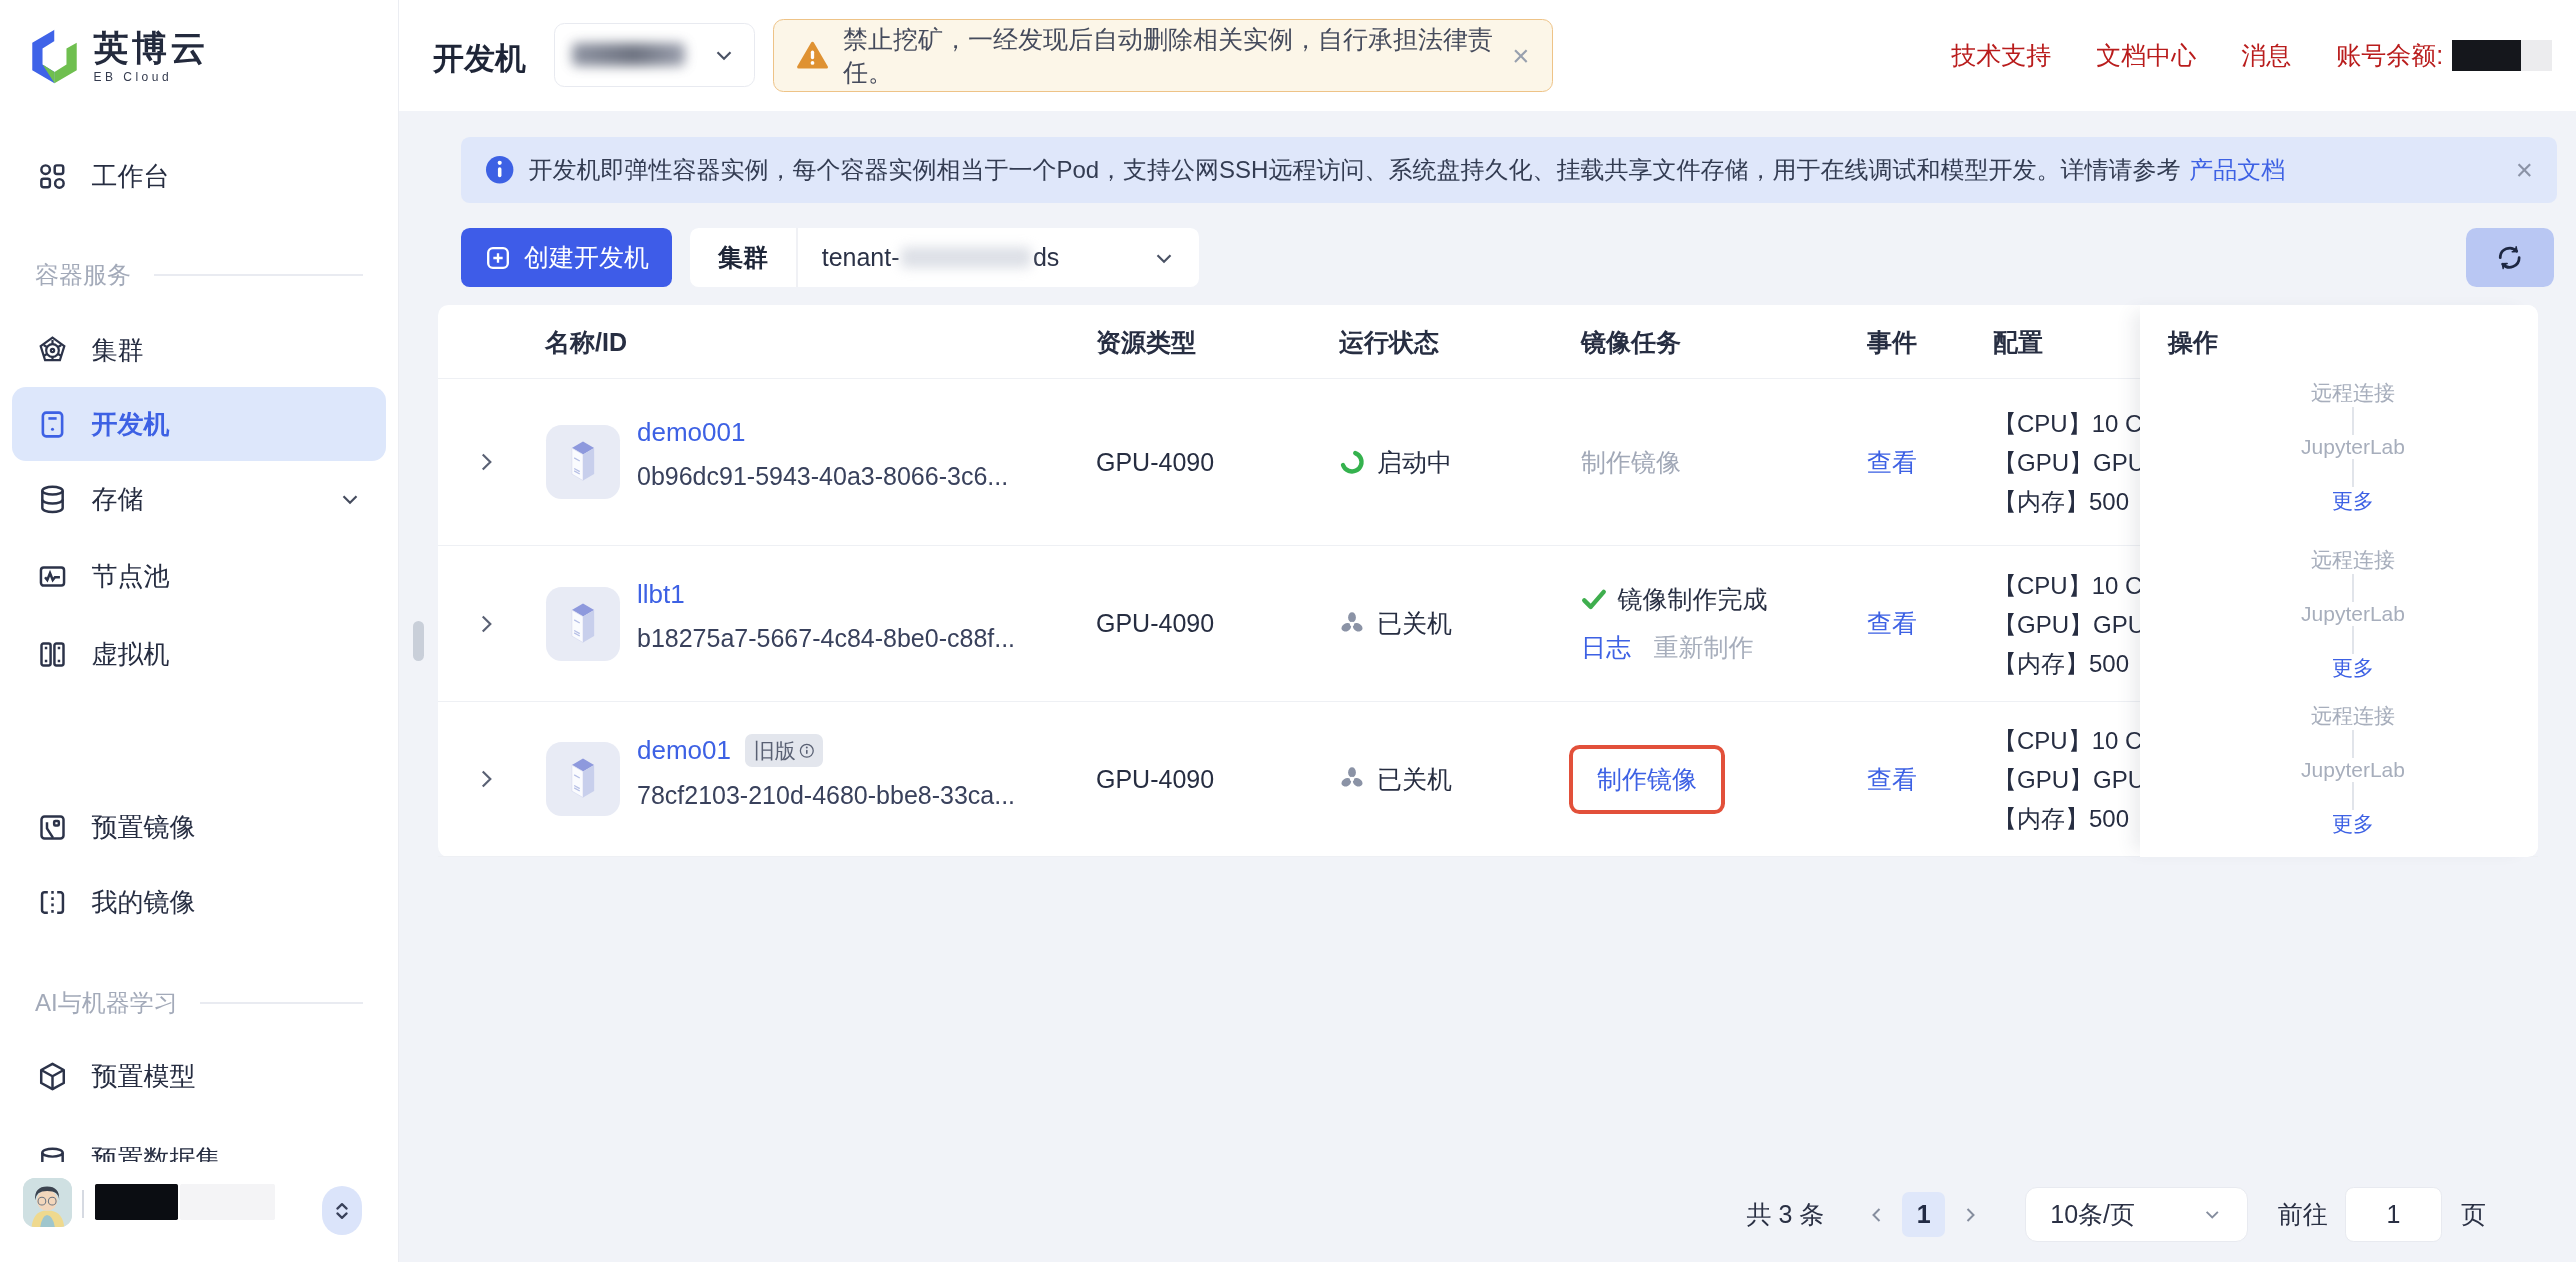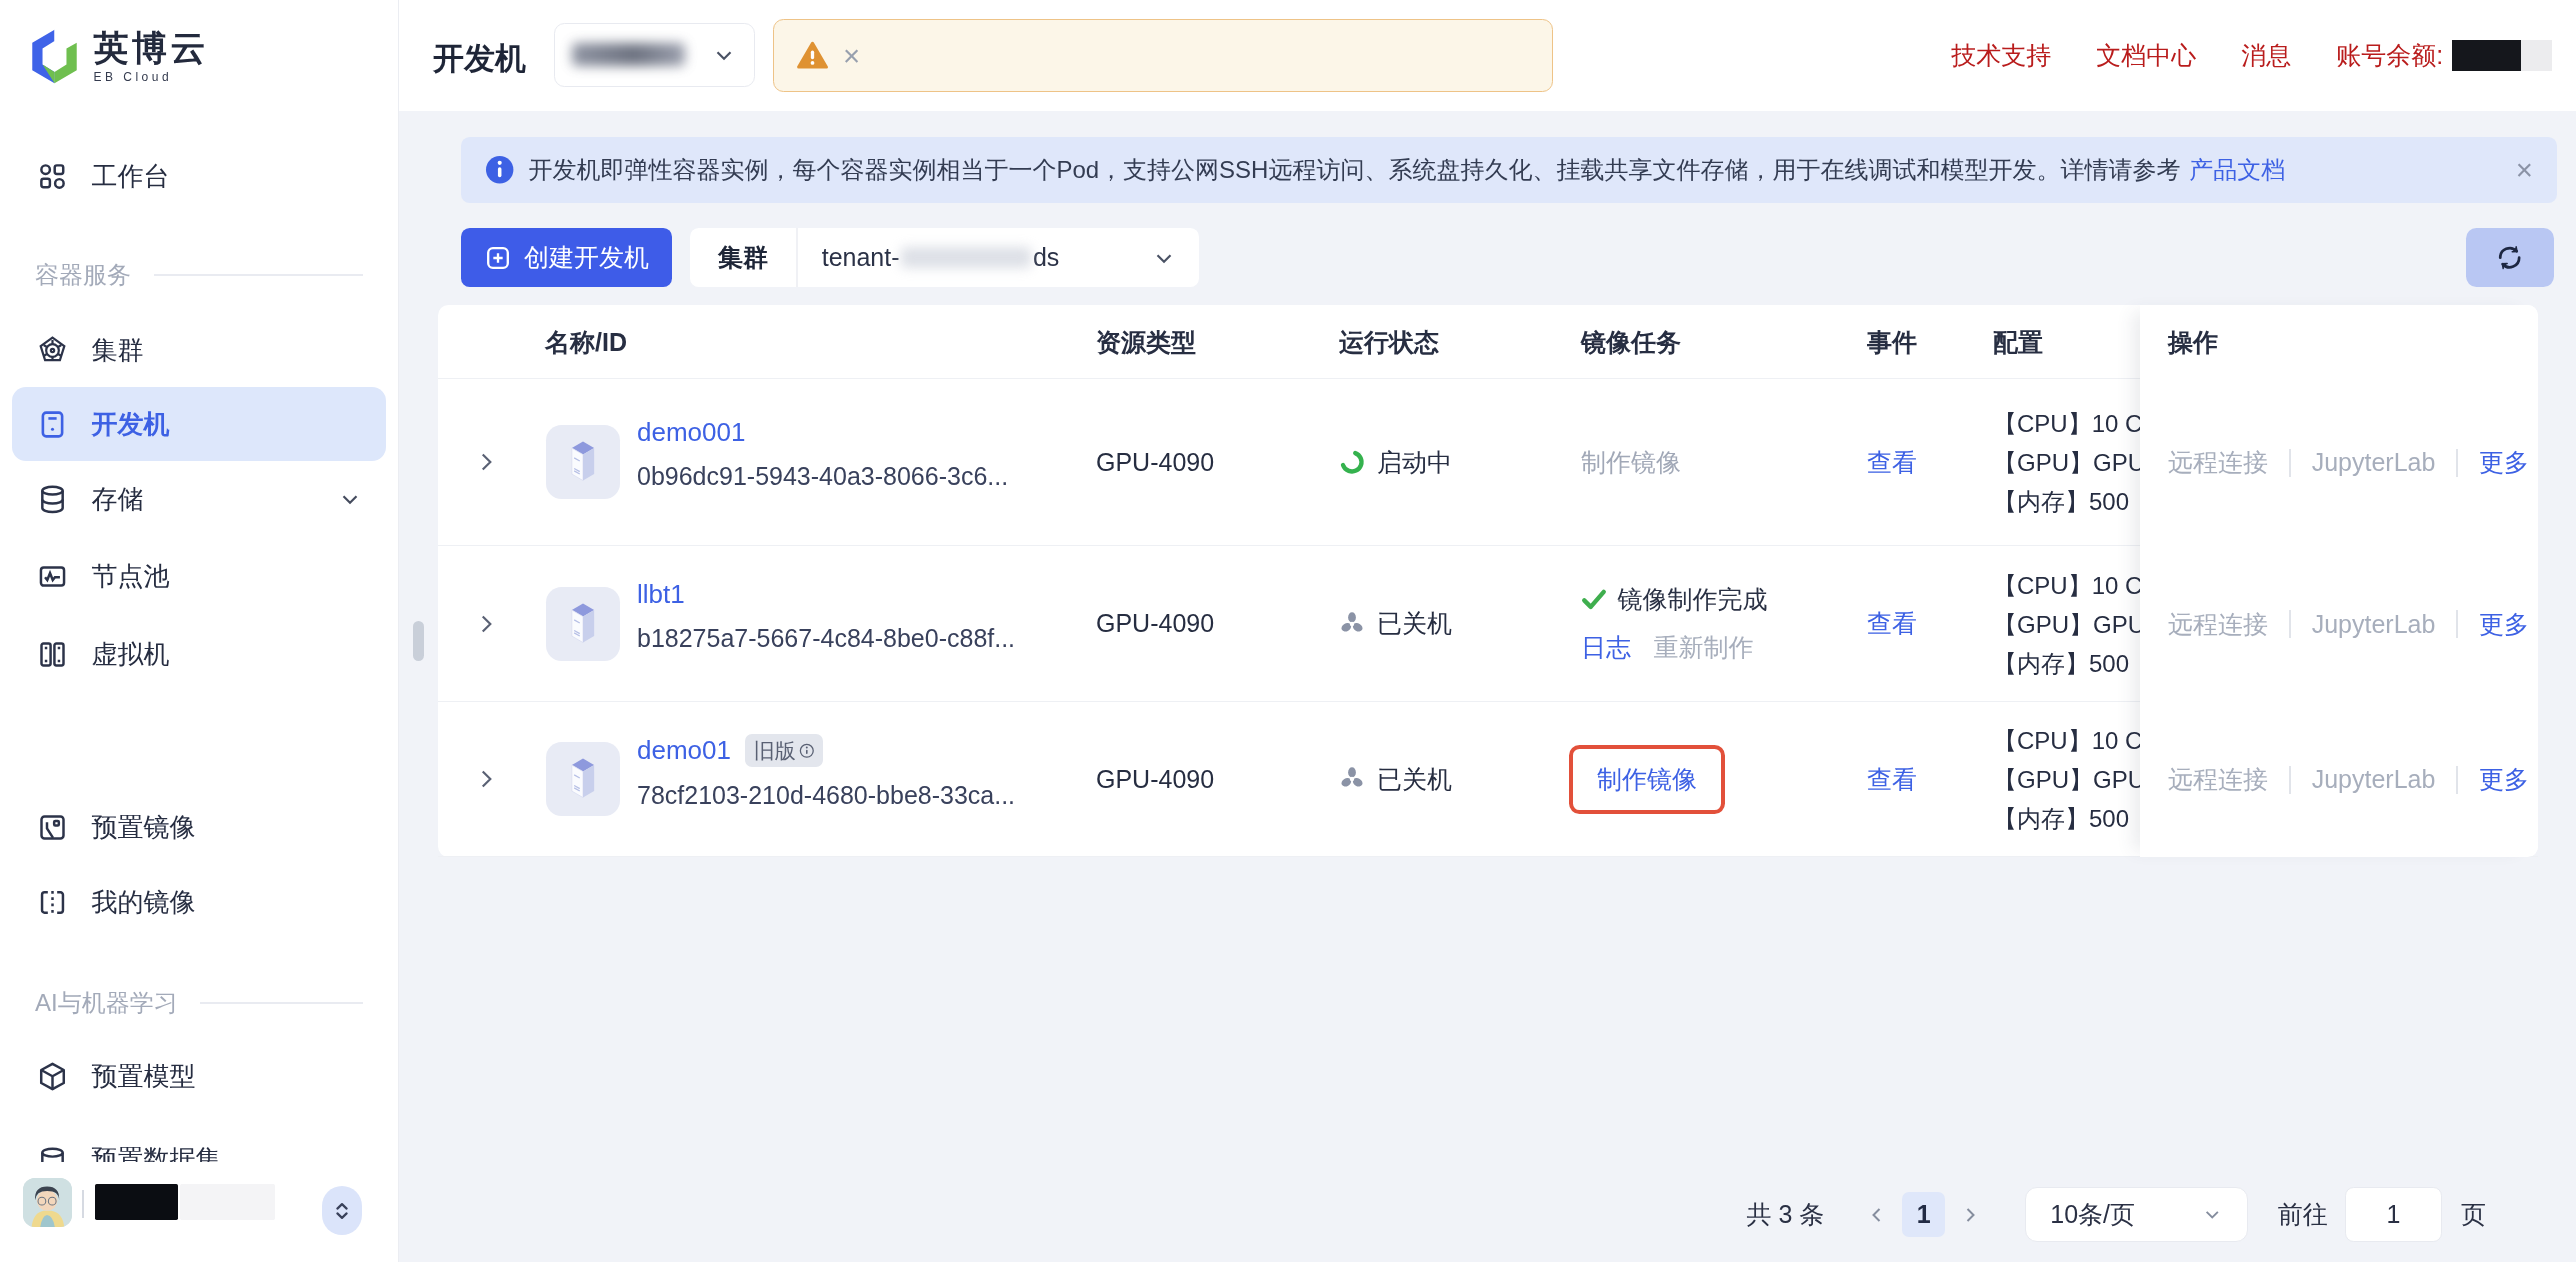--- a/index.html
+++ b/index.html
@@ -74,21 +74,21 @@
   .st-ic{margin-right:12px;}
   .task-gray{color:#a1a8b7;}
   .link{color:#3d61e4;cursor:pointer;}
   .task2 .l1{display:flex;align-items:center;color:#2a3144;}
   .task2 .l1 svg{margin-right:10.4px;}
   .task2 .l2{margin-top:15.6px;display:flex;align-items:center;}
   .task2 .l2 .rebuild{color:#a7aebc;margin-left:22.5px;}
   .hl-box{position:absolute;left:1131px;width:156px;height:69px;border:4.3px solid #e2503a;border-radius:10.4px;box-sizing:border-box;display:flex;align-items:center;justify-content:center;font-size:25px;}
   .cfg{position:absolute;left:1555px;width:208px;font-size:24px;color:#262d41;line-height:39px;white-space:nowrap;overflow:hidden;z-index:1;}
   .ops-panel{position:absolute;left:1702px;top:0;width:398px;height:552px;background:#fff;border-radius:0 10.4px 10.4px 0;box-shadow:-14px 0 17.3px -7px rgba(55,65,90,.10);z-index:3;}
-  .ops-row{position:absolute;left:0;width:100%;display:flex;align-items:center;padding-left:28px;box-sizing:border-box;font-size:25px;}
+  .ops-row{position:absolute;left:0;width:100%;display:flex;align-items:center;padding-left:28px;box-sizing:border-box;font-size:21px;flex-direction:column;}
   .ops-row .g{color:#a7aebc;cursor:pointer;}
   .ops-row .d{width:1.7px;height:28px;background:#e1e4ea;margin:0 21px;}
 
   
   .pager{position:absolute;right:90px;top:1074px;height:59px;display:flex;align-items:center;font-size:25px;color:#2a3044;}
   .pg-total{margin-right:40px;}
   .pg-arrow{width:26px;display:flex;justify-content:center;cursor:pointer;}
   .pg-num{width:43px;height:45px;background:#dfe7fa;border-radius:7px;display:flex;align-items:center;justify-content:center;font-weight:700;color:#222b44;margin:0 12px;cursor:pointer;}
   .pg-size{width:223px;height:55px;background:#fff;border:1.7px solid #e8eaf0;border-radius:12px;box-sizing:border-box;display:flex;align-items:center;padding:0 24px;margin-left:42px;cursor:pointer;}
   .pg-size .chev{margin-left:auto;}
@@ -281,20 +281,21 @@
     </div>
 
     <div class="warn">
       <span>
         <svg viewBox="0 0 30 28" width="31" height="29.4">
           <path d="M15 2 L28.4 25 H1.6 Z" fill="#df9232" stroke="#df9232" stroke-width="3" stroke-linejoin="round"></path>
           <rect x="13.4" y="9" width="3.2" height="8.4" rx="1.6" fill="#fff"></rect>
           <circle cx="15" cy="21" r="1.8" fill="#fff"></circle>
         </svg>
       </span>
+      <span class="warn-txt">禁止挖矿，一经发现后自动删除相关实例，自行承担法律责任。</span>
       <span class="warn-close">×</span>
     </div>
 
     <div class="top-links">
       <span class="top-link">技术支持</span>
       <span class="top-link">文档中心</span>
       <span class="top-link">消息</span>
       <span class="balance">
         <span>账号余额:</span>
         <span class="bal-redact"></span>

